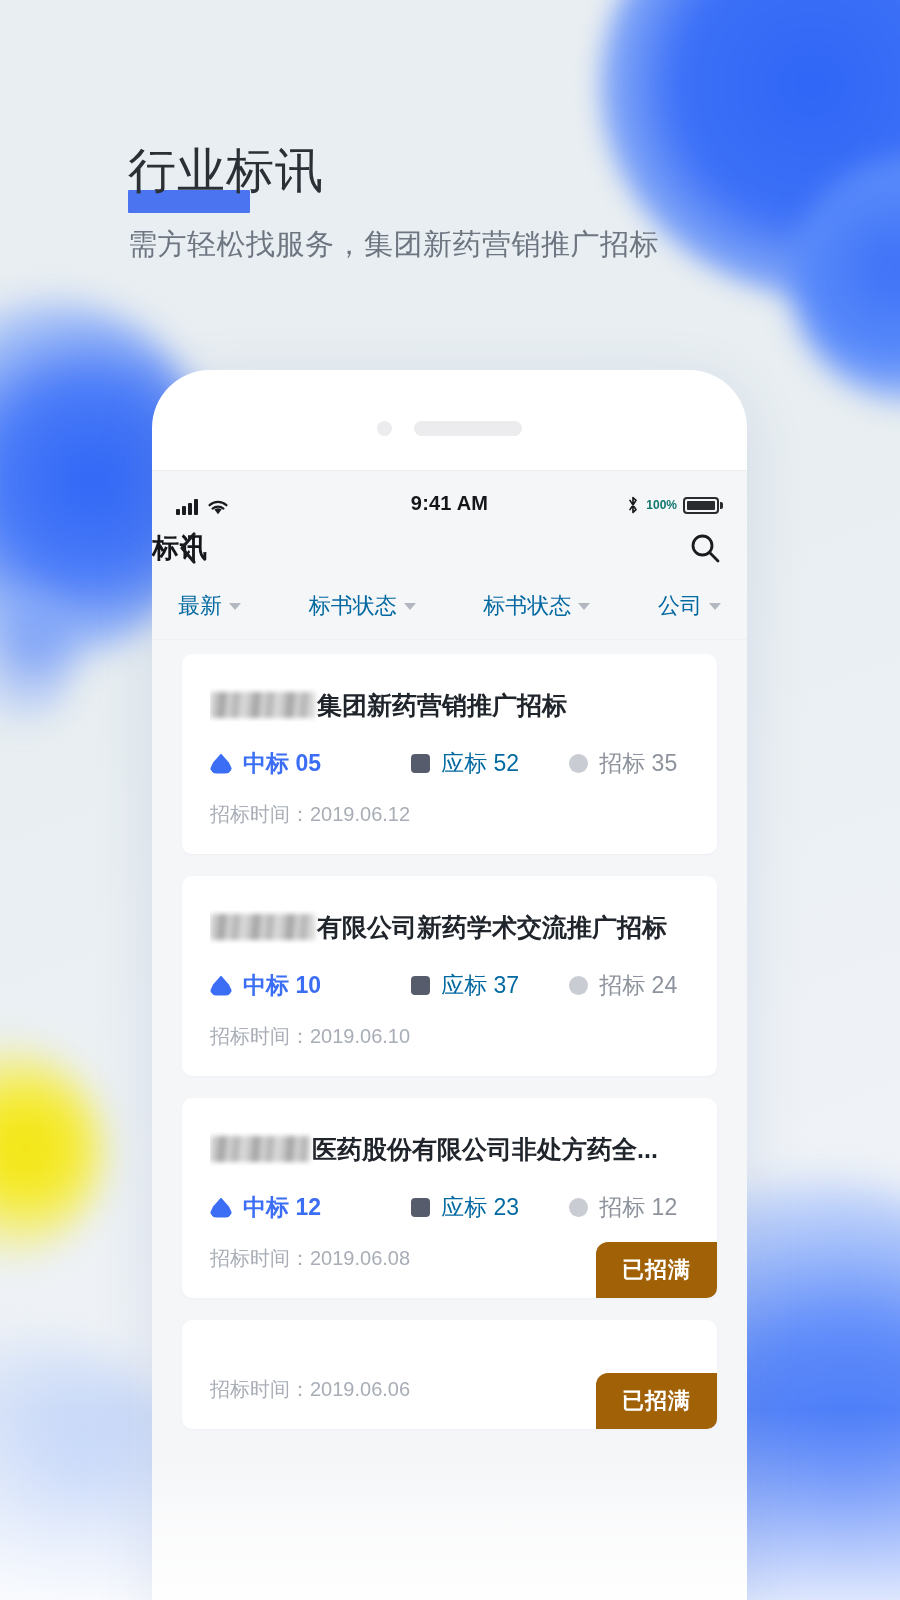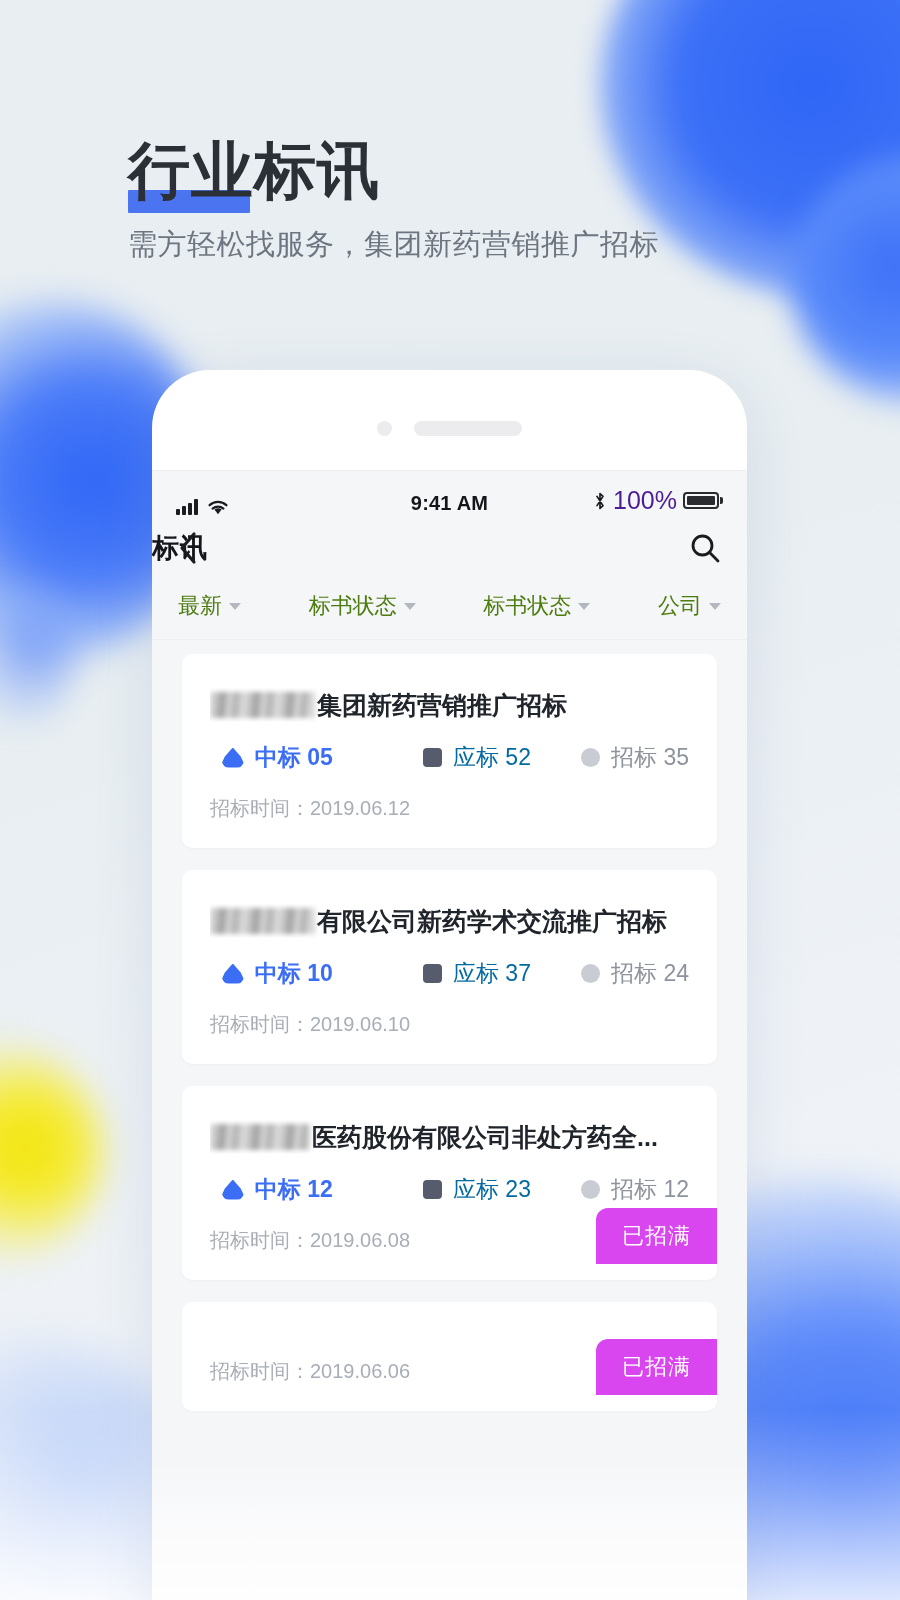--- a/index.html
+++ b/index.html
@@ -21,21 +21,21 @@
   .blob-left-small  { width:120px; height:140px; left:-40px;  top:585px;   background:radial-gradient(circle at 60% 50%, rgba(74,123,248,.55) 0%, rgba(140,175,252,.28) 55%, rgba(200,220,255,0) 85%); filter:blur(14px); }
   .blob-yellow      { width:200px; height:215px; left:-95px;  top:1045px;  background:radial-gradient(circle at 60% 48%, #f2e411 0%, #f5ea2c 28%, rgba(246,238,90,.55) 52%, rgba(240,240,170,.22) 72%, rgba(235,240,220,0) 90%); filter:blur(16px); }
   .blob-bottom-right{ width:520px; height:560px; left:560px;  top:1180px;  background:radial-gradient(circle at 55% 55%, #3f72f7 0%, #5f8cfa 38%, rgba(130,168,252,.6) 62%, rgba(185,207,254,.22) 80%, rgba(220,232,255,0) 94%); filter:blur(18px); }
   .blob-bottom-left { width:330px; height:300px; left:-130px; top:1340px;  background:radial-gradient(circle at 65% 45%, rgba(118,160,251,.45) 0%, rgba(170,198,253,.25) 50%, rgba(220,232,255,0) 85%); filter:blur(18px); }
   .bg-bottom-fade   { position:absolute; left:0; right:0; bottom:0; height:190px; background:linear-gradient(to bottom, rgba(255,255,255,0) 0%, rgba(255,255,255,.35) 45%, rgba(255,255,255,.8) 100%); }
 
   
   #headline { position:absolute; left:128px; top:134px; z-index:6; }
   .title-wrap { position:relative; display:inline-block; }
   .title-hl { position:absolute; left:0; top:56px; width:122px; height:23px; background:#4a74f0; border-radius:1px; }
-  .title-text { position:relative; font-size:62px; line-height:74px; font-weight:bold; color:#2b2f36; letter-spacing:1px; }
+  .title-text { position:relative; font-size:48px; line-height:74px; font-weight:normal; color:#2b2f36; letter-spacing:1px; }
   .subtitle { margin-top:16px; font-size:29px; line-height:40px; color:#6d7580; letter-spacing:.5px; }
 
   
   #phone {
     position:absolute; left:152px; top:370px; width:595px; height:1250px;
     background:#ffffff;
     border-radius:58px 58px 0 0;
     box-shadow:0 14px 60px rgba(60,90,160,.13);
     overflow:hidden; z-index:5;
   }
@@ -48,55 +48,55 @@
     background:#f5f6f8;
     border-top:1px solid #ebedf0;
     overflow:hidden;
   }
 
   
   .statusbar { height:44px; display:flex; align-items:flex-end; padding:0 24px; position:relative; }
   .sb-left { display:flex; align-items:center; gap:7px; }
   .sb-time { position:absolute; left:0; right:0; text-align:center; font-size:20px; font-weight:bold; color:#15161a; letter-spacing:.2px; }
   .sb-right { margin-left:auto; display:flex; align-items:center; gap:6px; position:relative; z-index:2; }
-  .sb-pct { font-size:25px; font-weight:normal; color:#4c1d95; }
+  .sb-pct { font-size:12px; font-weight:bold; color:#0f766e; }
   .batt { width:36px; height:17px; border:2px solid #2a2b2e; border-radius:4px; padding:2px; }
   .batt i { display:block; height:100%; width:100%; background:#2a2b2e; border-radius:1px; }
   .batt-cap { width:3px; height:7px; background:#2a2b2e; border-radius:0 2px 2px 0; margin-left:1px; }
 
   
   .navbar { height:66px; display:flex; align-items:center; padding:0 26px; position:relative; }
   .nav-title { position:absolute; left:0; right:0; font-size:27px; font-weight:bold; color:#15161a; letter-spacing:1px; }
   .nav-btn { position:relative; z-index:2; cursor:pointer; display:flex; align-items:center; }
   .nav-search { margin-left:auto; }
 
   
   .filterbar { display:flex; align-items:center; padding:10px 26px 18px; border-bottom:1px solid #eef0f2; }
-  .filter-item { display:flex; align-items:center; gap:7px; font-size:22px; color:#4d7c0f; cursor:pointer; }
+  .filter-item { display:flex; align-items:center; gap:7px; font-size:22px; color:#0369a1; cursor:pointer; }
   .filter-item + .filter-item { margin-left:auto; }
   .caret { width:0; height:0; border-left:6px solid transparent; border-right:6px solid transparent; border-top:7px solid #b3b8c0; }
 
   
   .list { padding:14px 30px 0; }
   .card { position:relative; background:#fff; border-radius:10px; padding:34px 28px 26px; margin-bottom:22px; overflow:hidden; box-shadow:0 1px 3px rgba(100,120,160,.05); }
   .card-title { font-size:25px; font-weight:bold; color:#20242b; line-height:34px; white-space:nowrap; overflow:hidden; display:flex; align-items:center; }
   .redact { display:inline-block; height:26px; margin-right:2px; flex:none;
     background:repeating-linear-gradient(95deg,#dcdcdc 0px,#c6c6c6 7px,#9e9e9e 13px,#d6d6d6 20px,#b0b0b0 27px,#e0e0e0 34px);
     filter:blur(2.4px); border-radius:1px; }
-  .card-stats { display:flex; align-items:center; margin-top:20px;justify-content:flex-end; }
+  .card-stats { display:flex; align-items:center; margin-top:26px; }
   .stat { display:flex; align-items:center; gap:11px; font-size:23px; }
   .stat.s1 { width:42%; color:#3b6ef5; font-weight:bold; }
   .stat.s2 { width:33%; color:#0369a1; }
   .stat.s3 { color:#8d939c; }
   .ico-drop { width:21px; height:21px; background:#3b6ef5; border-radius:50% 50% 50% 50% / 62% 62% 38% 38%; clip-path:polygon(50% 0%,100% 100%,0% 100%); border-radius:4px; }
   .ico-drop { width:22px; height:20px; background:#3b6ef5; border-radius:9px 9px 7px 7px; clip-path:polygon(50% 0%, 86% 45%, 100% 78%, 84% 100%, 16% 100%, 0% 78%, 14% 45%); }
   .ico-sq { width:19px; height:19px; background:#565c6b; border-radius:4px; }
   .ico-ci { width:19px; height:19px; background:#c9ccd3; border-radius:50%; }
   .card-time { margin-top:22px; font-size:20px; color:#a8adb6; }
-  .card-btn { position:absolute; right:0; bottom:16px; background:#d946ef; color:#fff; font-size:22px; font-weight:normal; padding:13px 26px; border-radius:12px 0 0 0; cursor:pointer; letter-spacing:1px; }
+  .card-btn { position:absolute; right:0; bottom:0; background:#a16207; color:#fff; font-size:22px; font-weight:bold; padding:13px 26px; border-radius:12px 0 0 0; cursor:pointer; letter-spacing:1px; }
 
   .screen-fade { position:absolute; left:0; right:0; bottom:0; height:160px; background:linear-gradient(to bottom, rgba(255,255,255,0) 0%, rgba(255,255,255,.55) 40%, #ffffff 100%); pointer-events:none; }
 </style>
 </head>
 <body>
 
 <div id="bg-canvas">
   <div class="blob blob-top-right"></div>
   <div class="blob blob-top-right-2"></div>
   <div class="blob blob-left"></div>

